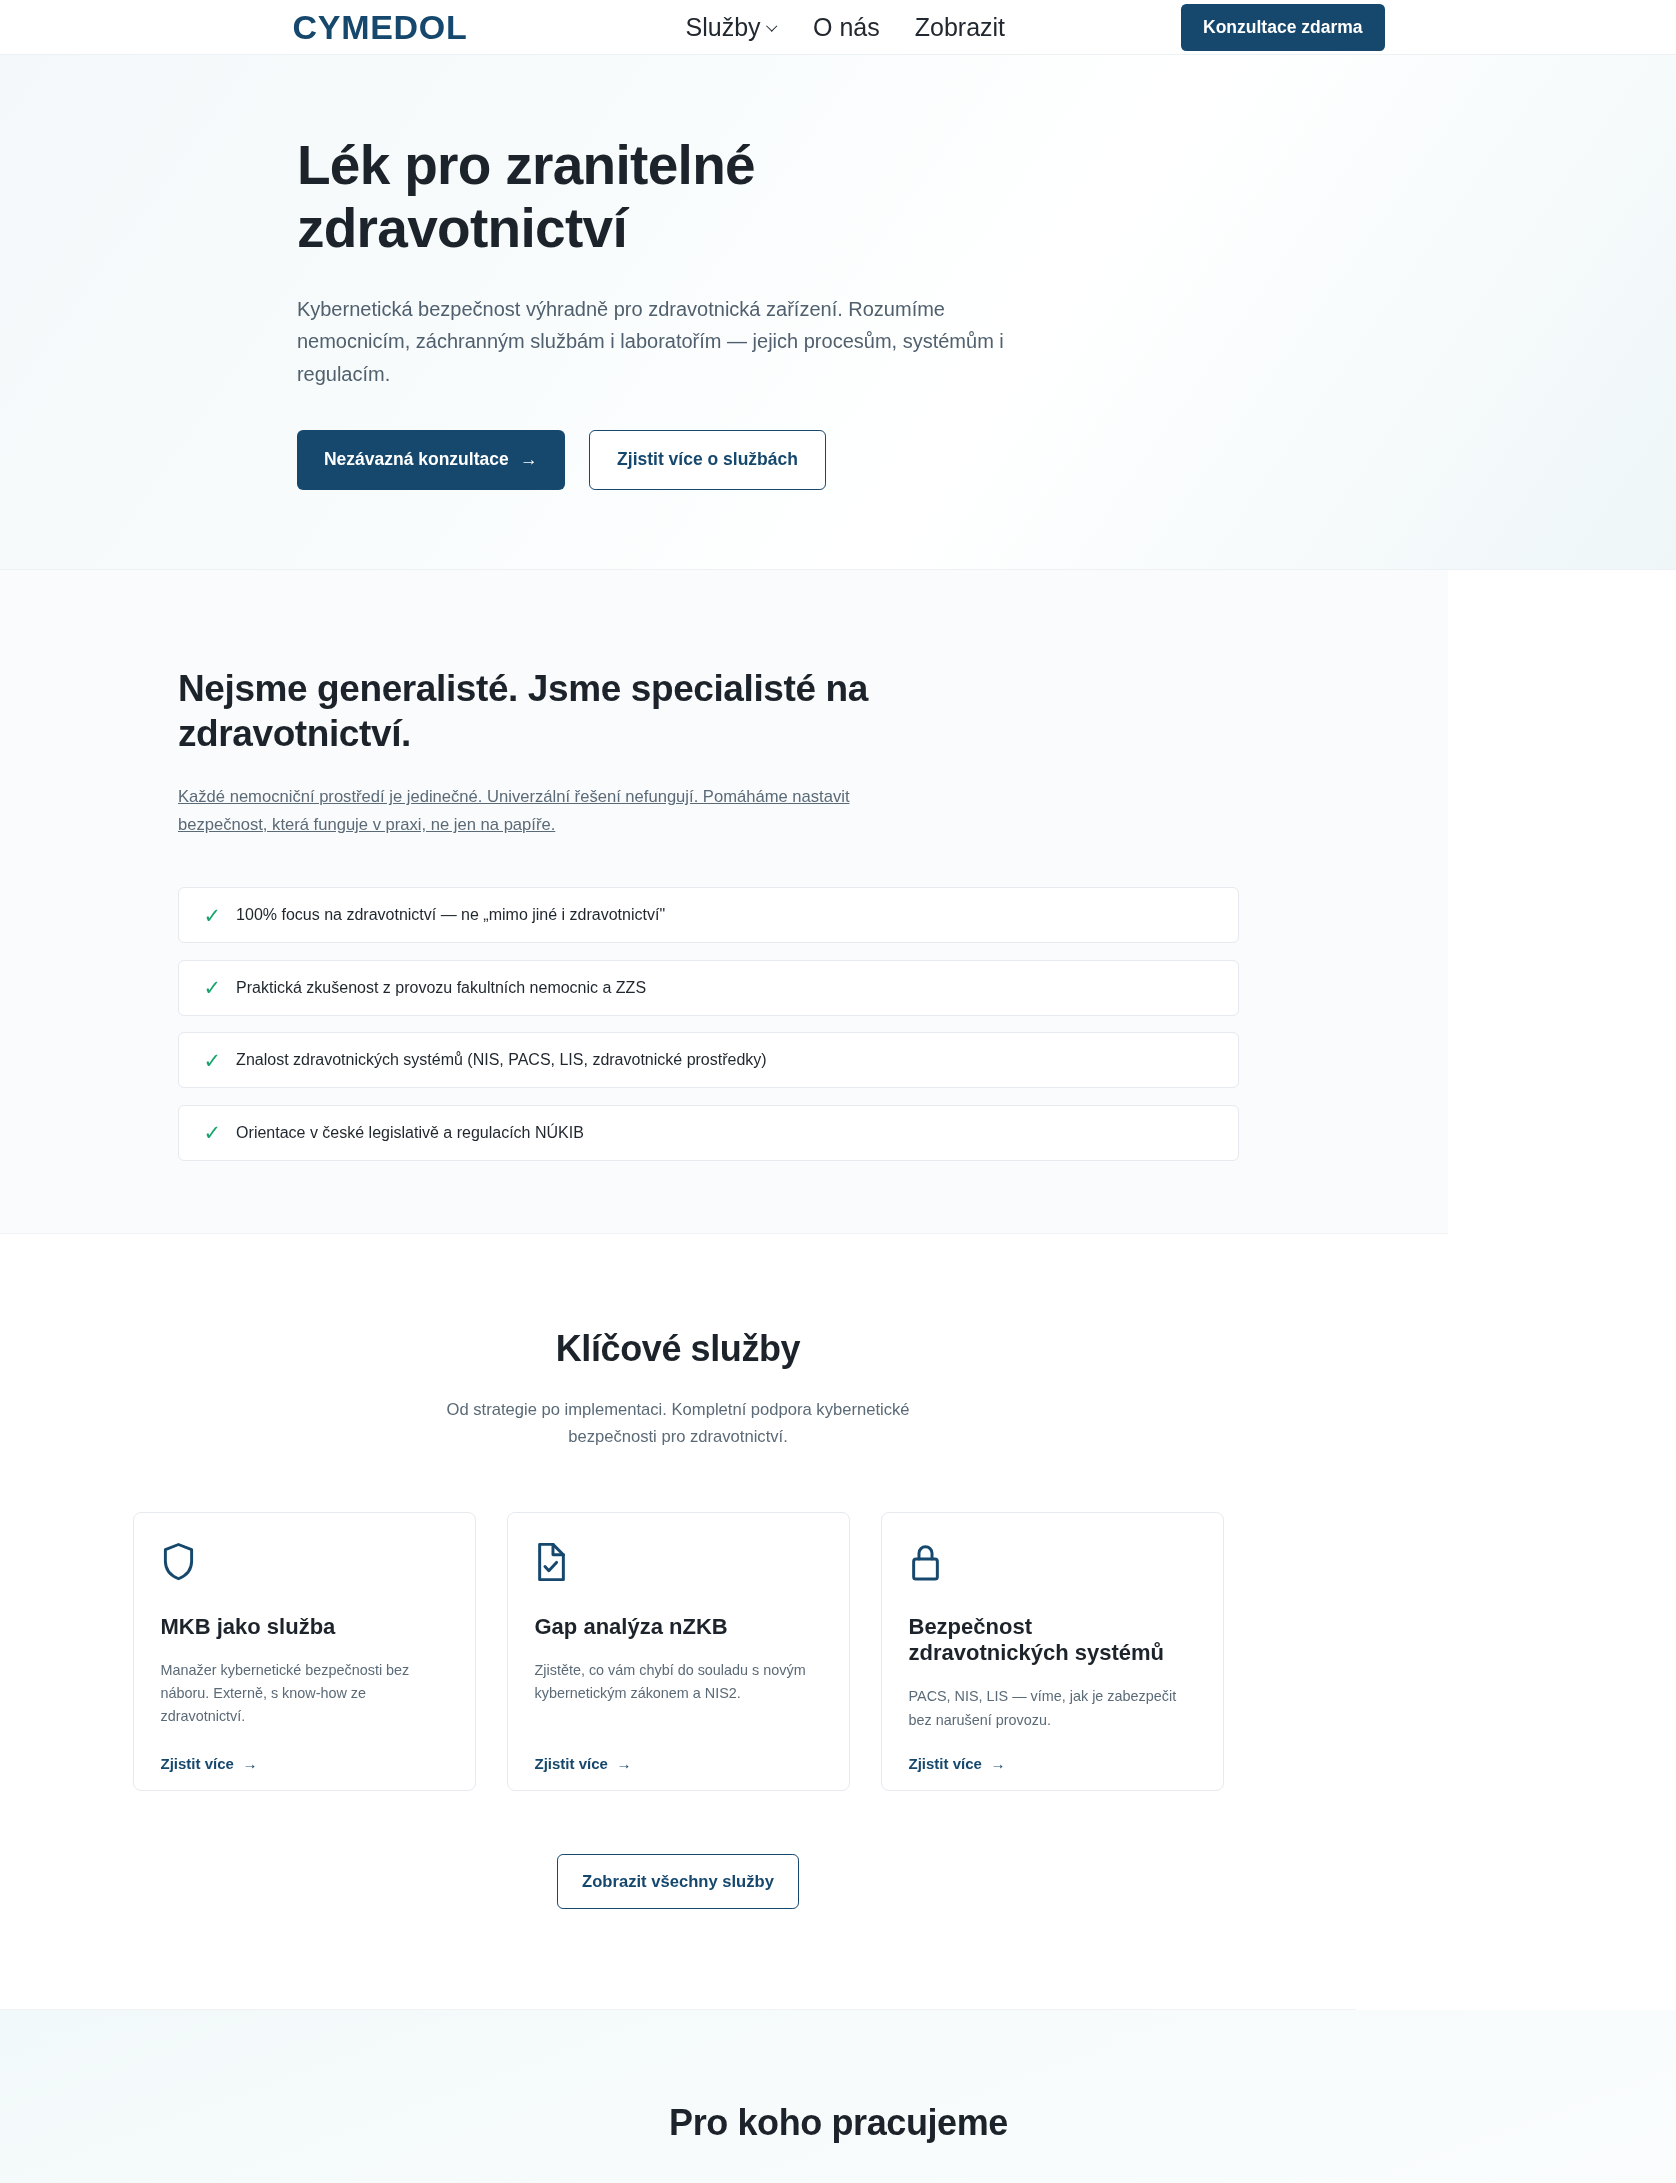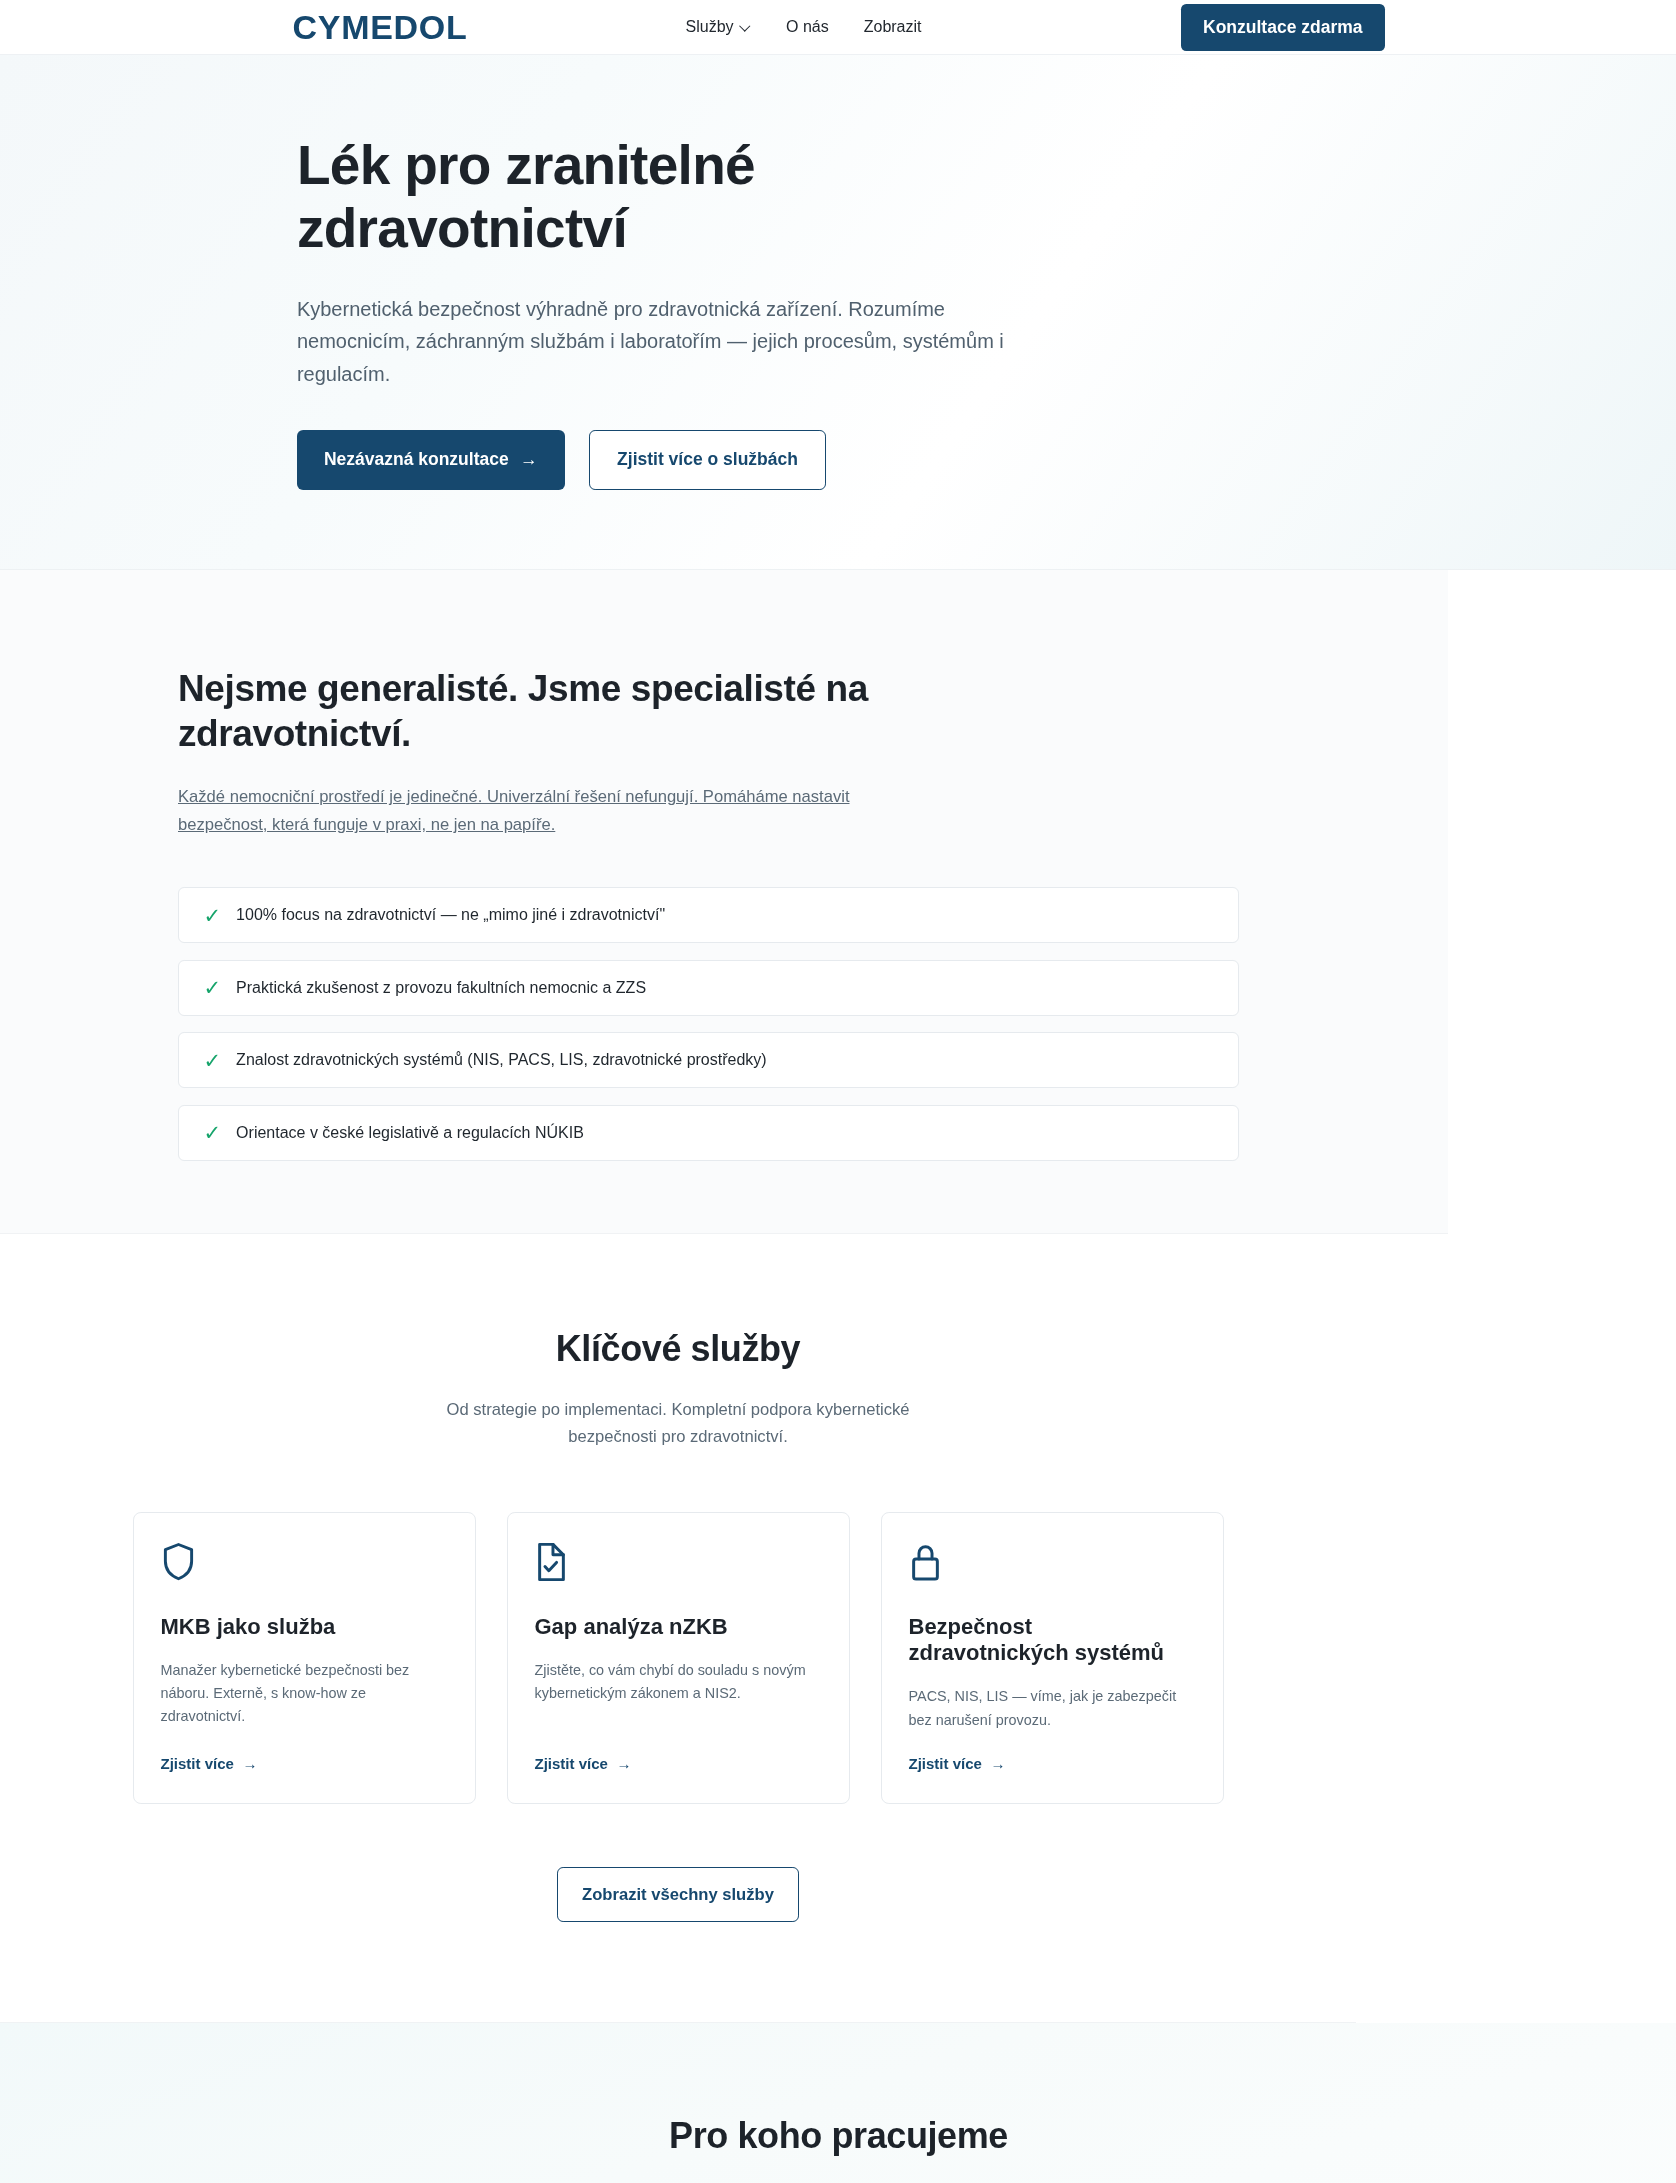--- a/index.html
+++ b/index.html
@@ -40,21 +40,21 @@
     line-height: 1;
   }
   .main-nav {
     display: flex;
     align-items: center;
     gap: 35px;
     position: absolute;
     left: 393px;
   }
   .main-nav a {
-    font-size: 16px;
+    font-size: 25px;
     color: #22282f;
     text-decoration: none;
     display: inline-flex;
     align-items: center;
     gap: 6.1px;
     white-space: nowrap;
   }
   .chev {
     display: inline-block;
     width: 11.4px; height: 11.4px;
@@ -207,21 +207,21 @@
     display: flex;
     gap: 31px;
     justify-content: center;
     align-items: stretch;
   }
   .svc-card {
     background: #ffffff;
     border: 0.4px solid #e6eaee;
     border-radius: 7.9px;
     width: 343px;
-    padding: 29px 27px 31px;
+    padding: 29px 27px 18px;
     text-align: left;
     display: flex;
     flex-direction: column;
   }
   .svc-icon { margin-bottom: 32px; }
   .svc-icon svg { display: block; }
   h3.svc-title {
     font-size: 22px;
     font-weight: 700;
     color: #1d232a;

